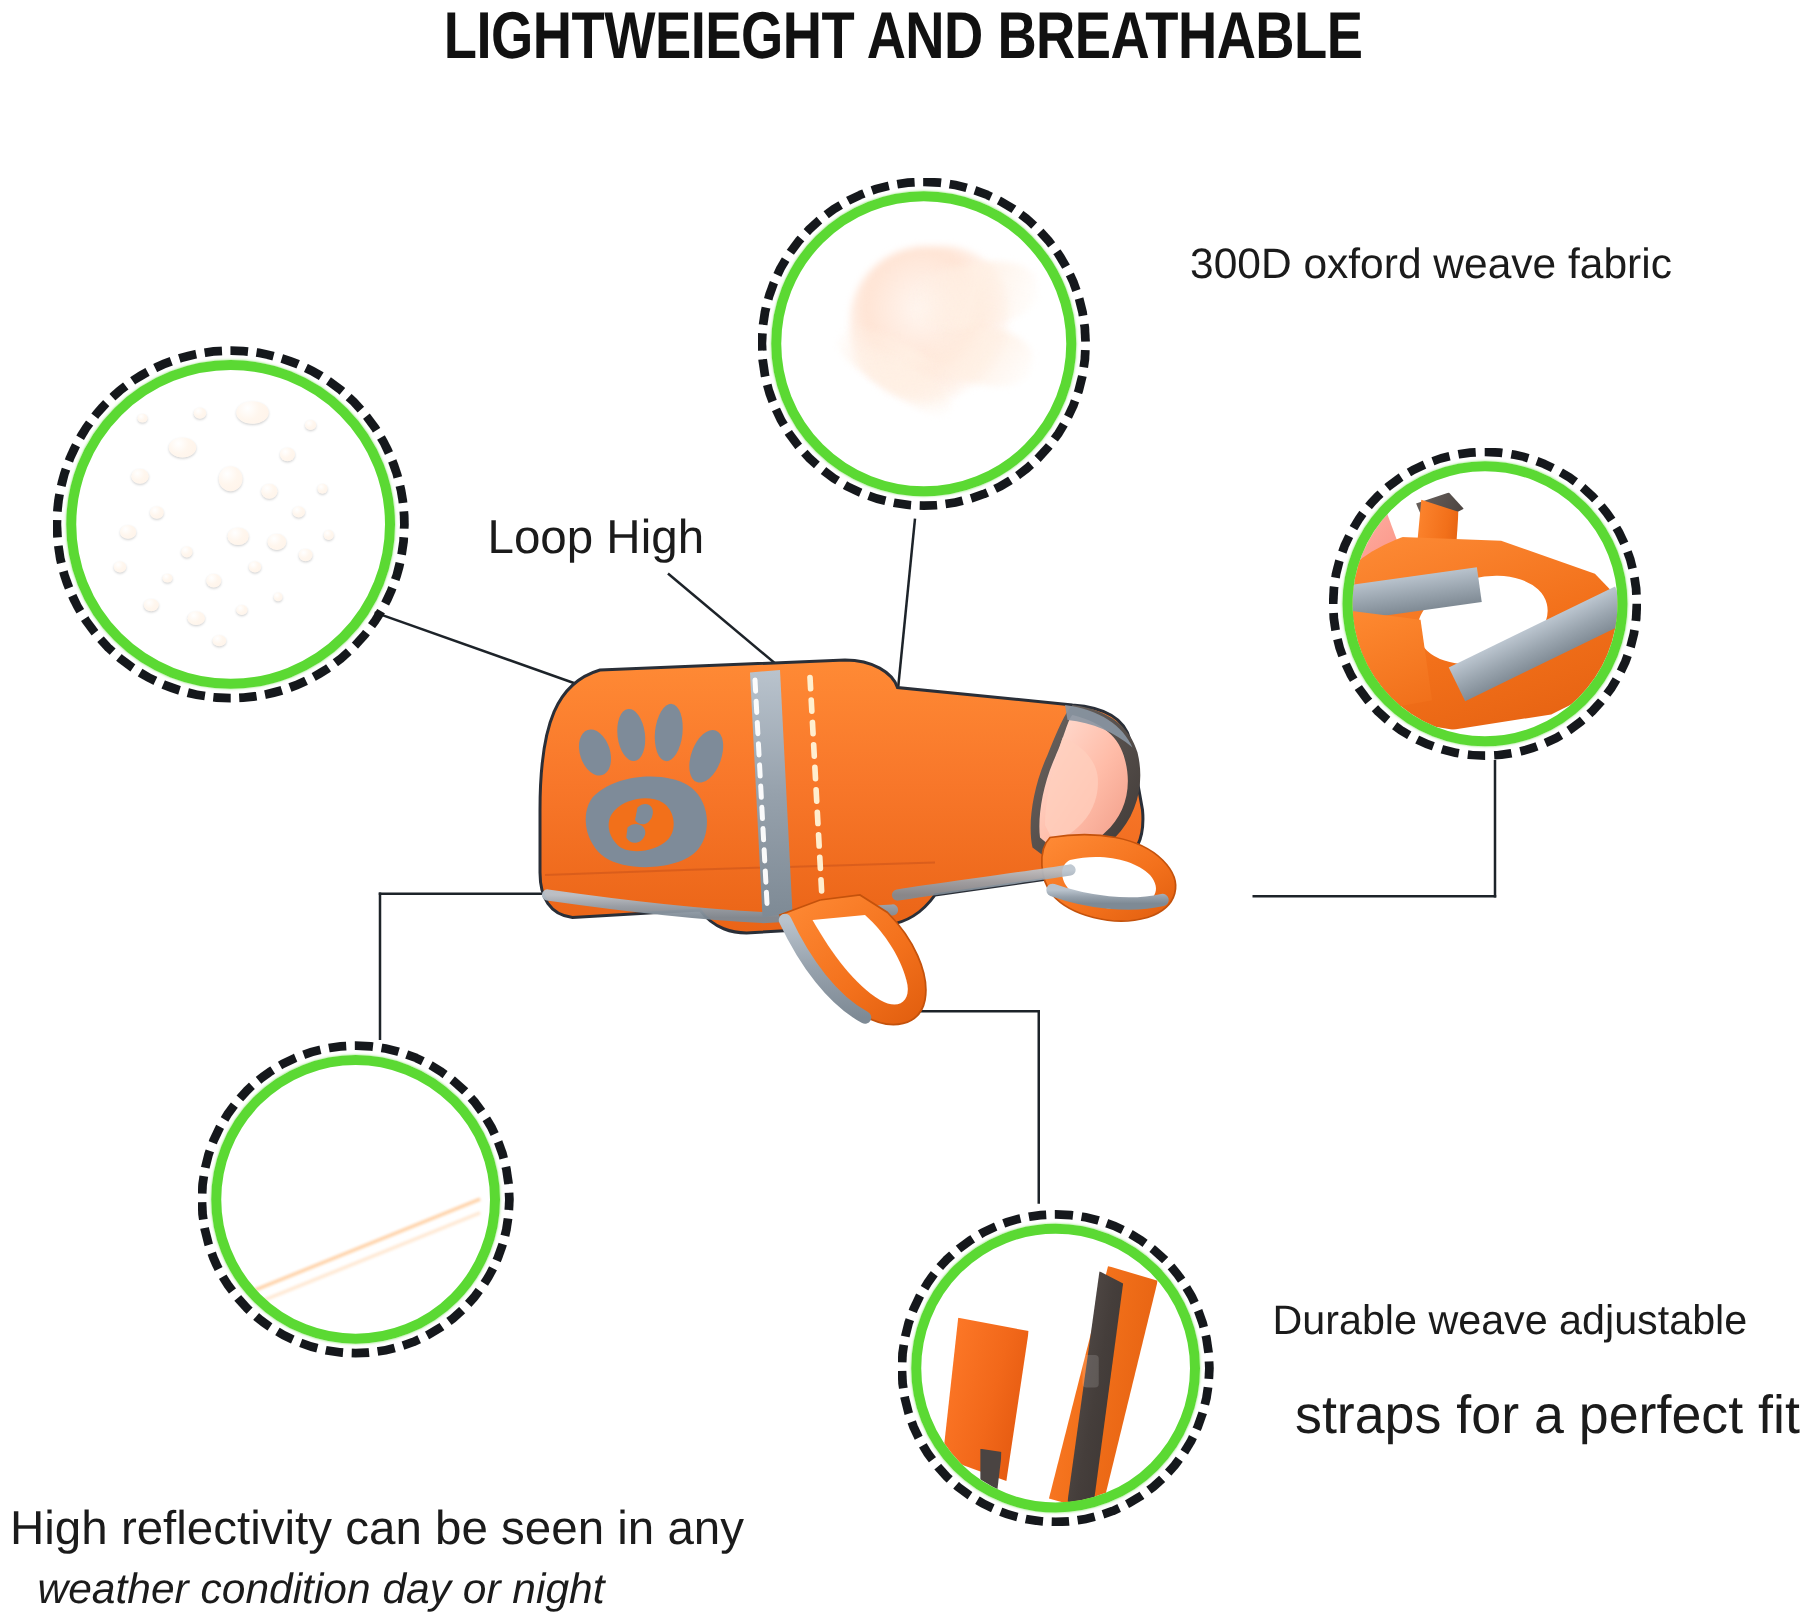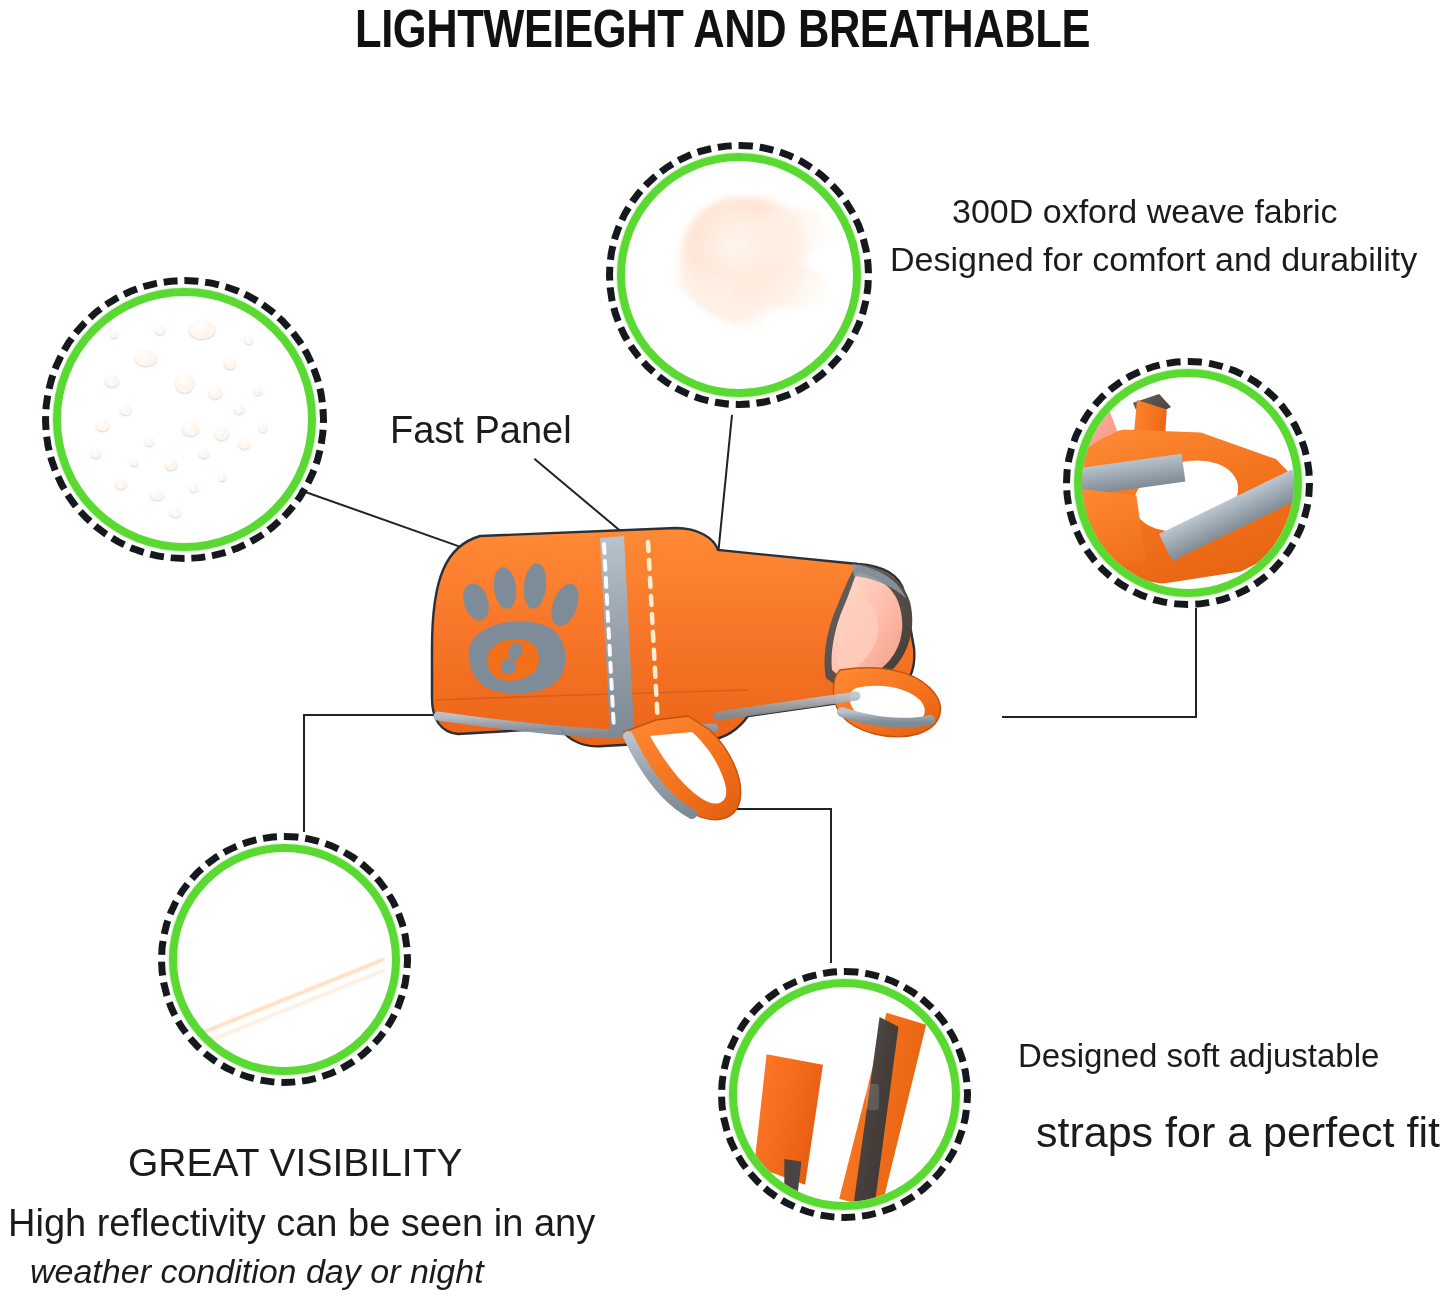--- a/index.html
+++ b/index.html
@@ -107,29 +107,27 @@
   <div class="ln ln-h" style="left:1002px;top:716px;width:195px;"></div>
   <div class="ln ln-v" style="left:1195px;top:608px;height:110px;"></div>
 
   <div class="ln ln-h" style="left:303px;top:714px;width:170px;"></div>
   <div class="ln ln-v" style="left:303px;top:714px;height:118px;"></div>
 
   <div class="ln ln-h" style="left:712px;top:808px;width:120px;"></div>
   <div class="ln ln-v" style="left:830px;top:808px;height:155px;"></div>
 
 
-  <div class="lbl lbl-loop">Fast Panel</div>
+  <div class="lbl lbl-loop">Loop High</div>
 
   <div class="lbl lbl-300d">300D oxford weave fabric</div>
-  <div class="lbl lbl-designed">Designed for comfort and durability</div>
-
-  <div class="lbl lbl-straps1">Designed soft adjustable</div>
+
+  <div class="lbl lbl-straps1">Durable weave adjustable</div>
   <div class="lbl lbl-straps2">straps for a perfect fit</div>
 
-  <div class="lbl lbl-greatvis">GREAT VISIBILITY</div>
   <div class="lbl lbl-vis1">High reflectivity can be seen in any</div>
   <div class="lbl lbl-vis2">weather condition day or night</div>
 
   <div class="bubble" style="left:42px;top:277px;width:285px;height:285px;">
     <div class="photo ph-water">
       <div class="drop" style="left:52%;top:10%;width:26px;height:18px;"></div>
       <div class="drop" style="left:30%;top:22%;width:22px;height:16px;"></div>
       <div class="drop" style="left:46%;top:31%;width:19px;height:20px;"></div>
       <div class="drop" style="left:66%;top:25%;width:12px;height:11px;"></div>
       <div class="drop" style="left:74%;top:16%;width:9px;height:8px;"></div>

